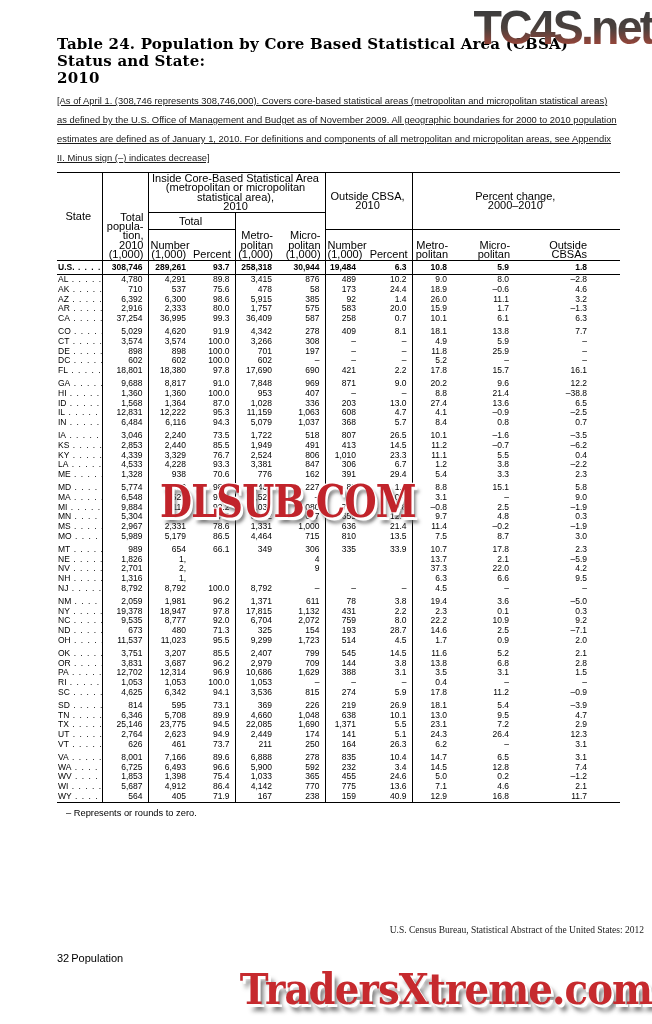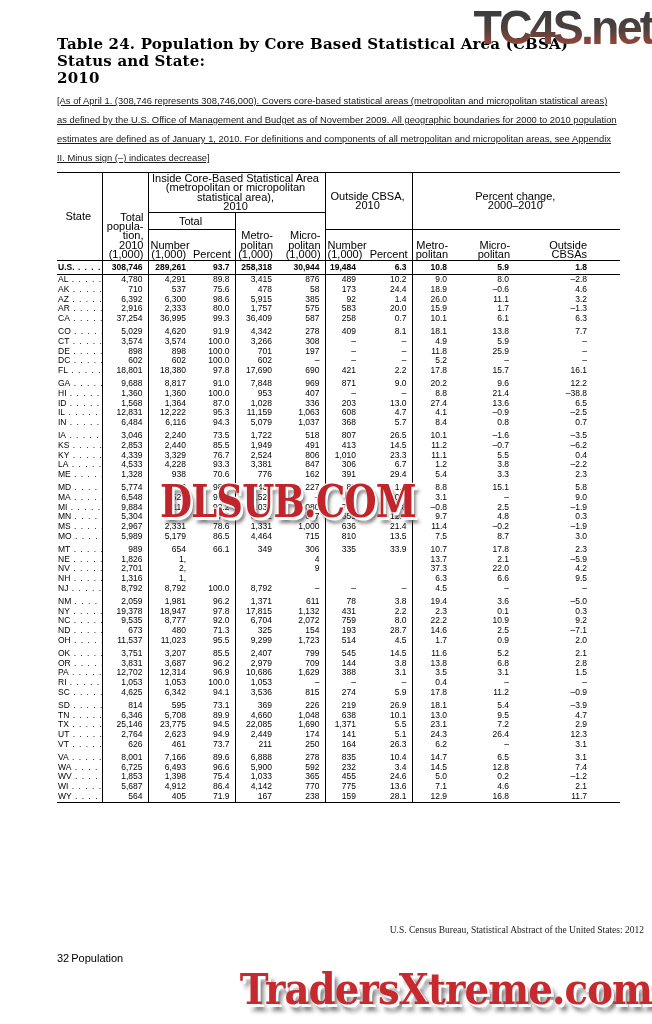--- a/index.html
+++ b/index.html
@@ -895,29 +895,30 @@
             <td>2.1</td>
           </tr>
           <tr>
             <td class="state"><span>WY</span></td>
             <td>564</td>
             <td>405</td>
             <td>71.9</td>
             <td>167</td>
             <td>238</td>
             <td>159</td>
-            <td>28.1</td>
+            <td>40.9</td>
             <td>12.9</td>
             <td>16.8</td>
             <td>11.7</td>
           </tr>
         </tbody>
     </table>
 
     <div class="footnotes">
+      <p class="fn">– Represents or rounds to zero.</p>
     </div>
   </div>
 
   <div class="page-num">
     <span>32</span><span class="sec">Population</span>
   </div>
   <div class="src-right">U.S. Census Bureau, Statistical Abstract of the United States: 2012</div>
 
   <div class="wm wm-top">TC4S.net</div>
   <div class="wm wm-mid">DLSUB.COM</div>

